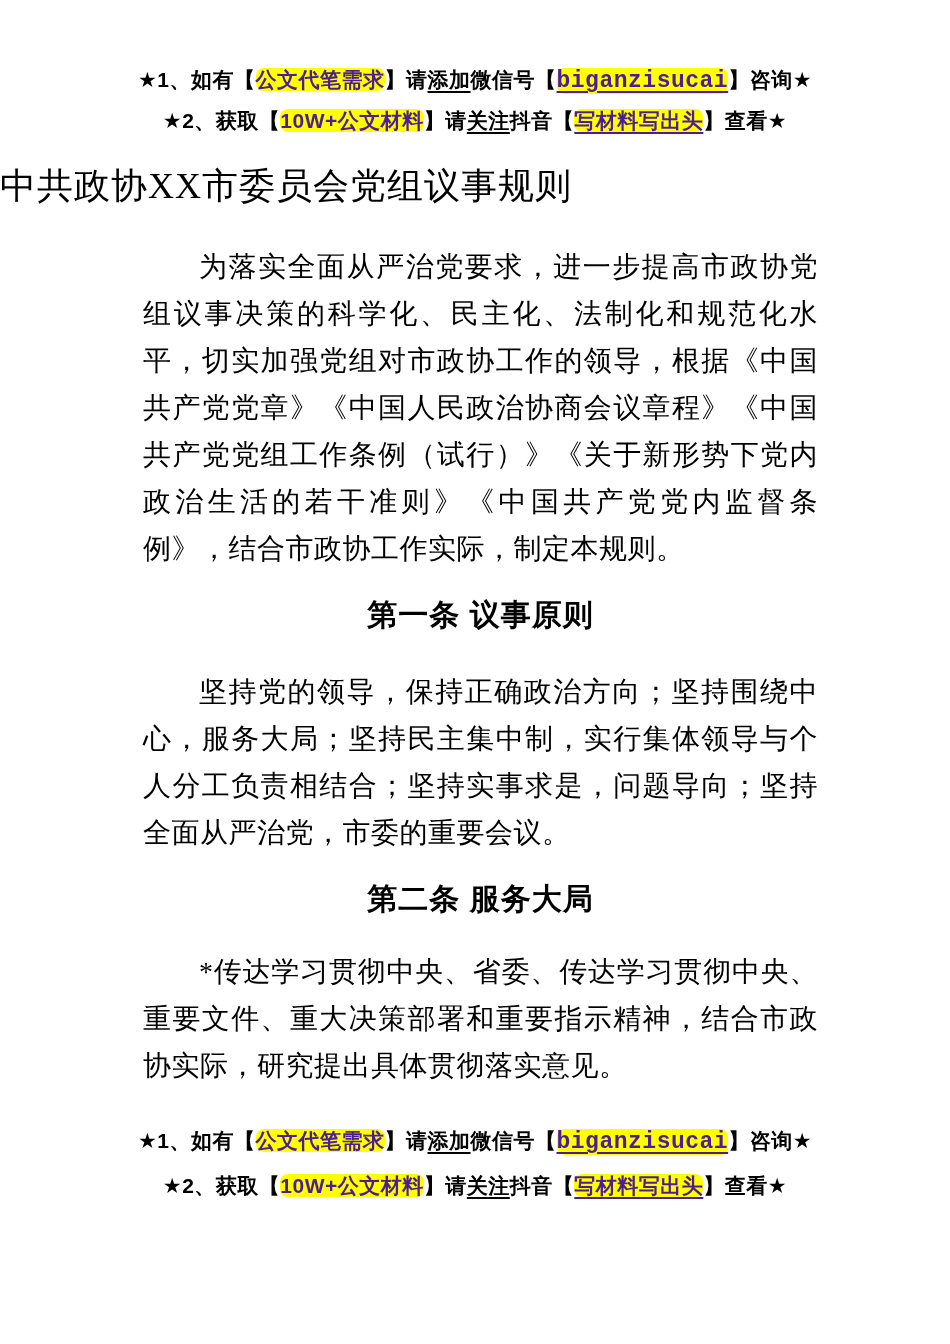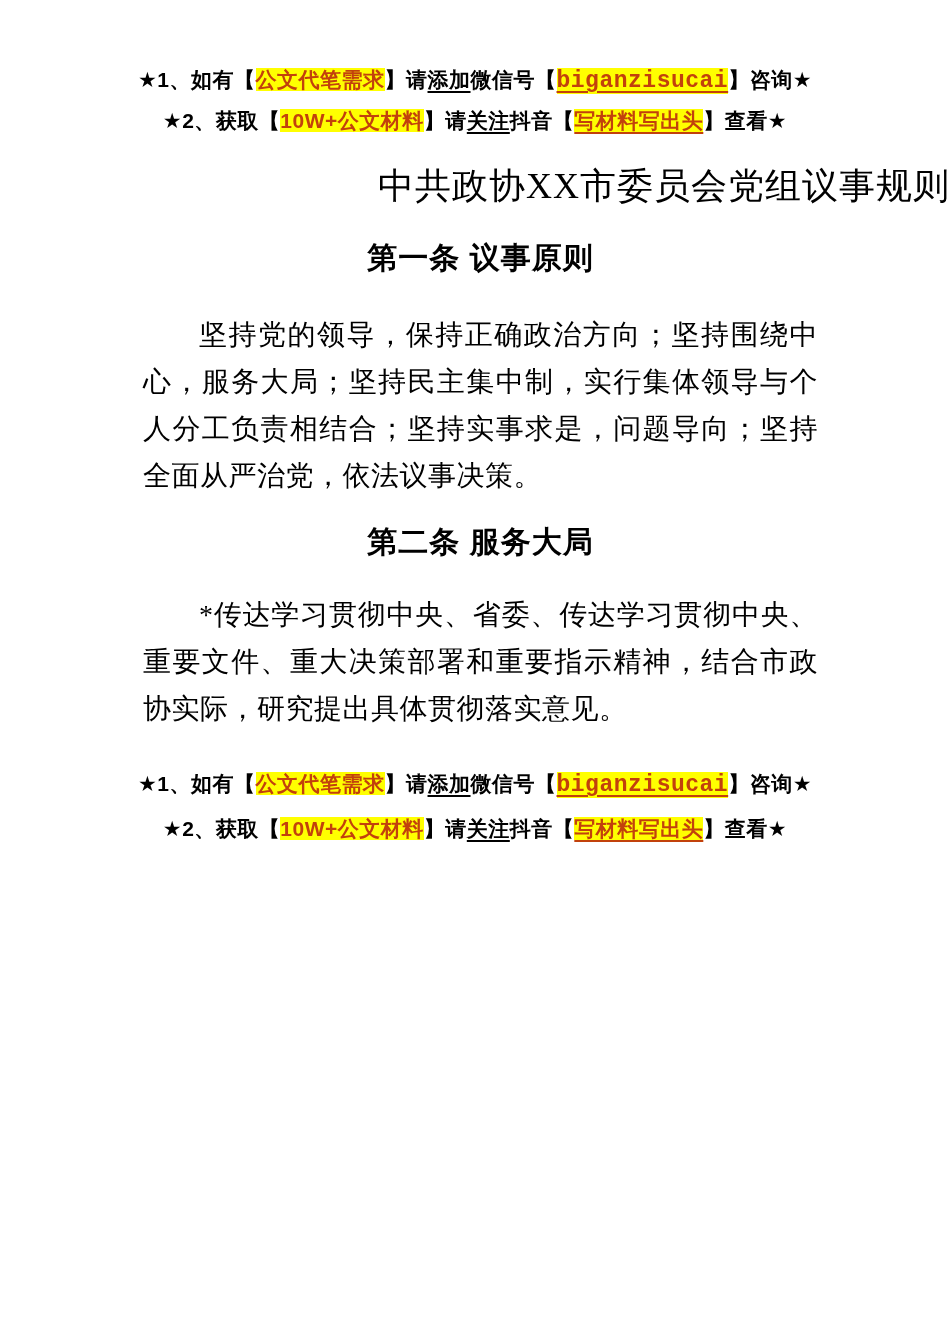--- a/index.html
+++ b/index.html
@@ -21,35 +21,35 @@
     line-height: 40px;
     font-family: "Liberation Sans", "DejaVu Sans", sans-serif;
     font-weight: bold;
     font-size: 21px;
     letter-spacing: 0.5px;
     white-space: nowrap;
   }
   .banner-bottom { margin-top: 30px; }
   .banner-bottom .banner-line { line-height: 44px; }
   .hl   { background: #ffff00; }
-  .red  { color: #c2410c; }
+  .red  { color: #4c1d95; border-radius: 8px; }
   .u    {
     text-decoration: underline;
     text-decoration-thickness: 2px;
     text-underline-offset: 4px;
   }
   .latin {
     font-family: Liberation Mono, monospace;
     font-size: 23px;
     font-weight: bold;
   }
   
   .doc-title {
     margin-top: 18px;
-    text-align: right;
+    text-align: left;
     font-size: 36px;
     line-height: 54px;
     font-weight: 500;
     letter-spacing: 1px;
   }
   
   .body-text { padding-left: 143px; padding-right: 132px; }
   .para {
     font-size: 28px;
     line-height: 47px;
@@ -86,24 +86,25 @@
     </div>
     <div class="banner-line">
       <span>★2、获取【</span><span class="hl red">10W+公文材料</span><span>】请</span><span class="u">关注</span><span>抖音【</span><span class="hl red u">写材料写出头</span><span>】查看★</span>
     </div>
   </div>
 
   <h1 class="doc-title">中共政协XX市委员会党组议事规则</h1>
 
   <div class="body-text">
 
+    <p class="para para-1">为落实全面从严治党要求，进一步提高市政协党组议事决策的科学化、民主化、法制化和规范化水平，切实加强党组对市政协工作的领导，根据《中国共产党党章》《中国人民政治协商会议章程》《中国共产党党组工作条例（试行）》《关于新形势下党内政治生活的若干准则》《中国共产党党内监督条例》，结合市政协工作实际，制定本规则。</p>
 
     <h2 class="section-heading heading-1">第一条 议事原则</h2>
 
-    <p class="para para-2">坚持党的领导，保持正确政治方向；坚持围绕中心，服务大局；坚持民主集中制，实行集体领导与个人分工负责相结合；坚持实事求是，问题导向；坚持全面从严治党，依法议事决策。</p>
+    <p class="para para-2">坚持党的领导，保持正确政治方向；坚持围绕中心，服务大局；坚持民主集中制，实行集体领导与个人分工负责相结合；坚持实事求是，问题导向；坚持全面从严治党，市委的重要会议。</p>
 
     <h2 class="section-heading heading-2">第二条 服务大局</h2>
 
     <p class="para para-3">*传达学习贯彻中央、省委、传达学习贯彻中央、重要文件、重大决策部署和重要指示精神，结合市政协实际，研究提出具体贯彻落实意见。</p>
 
 
   </div>
 
   <div class="banner banner-bottom">
     <div class="banner-line">

